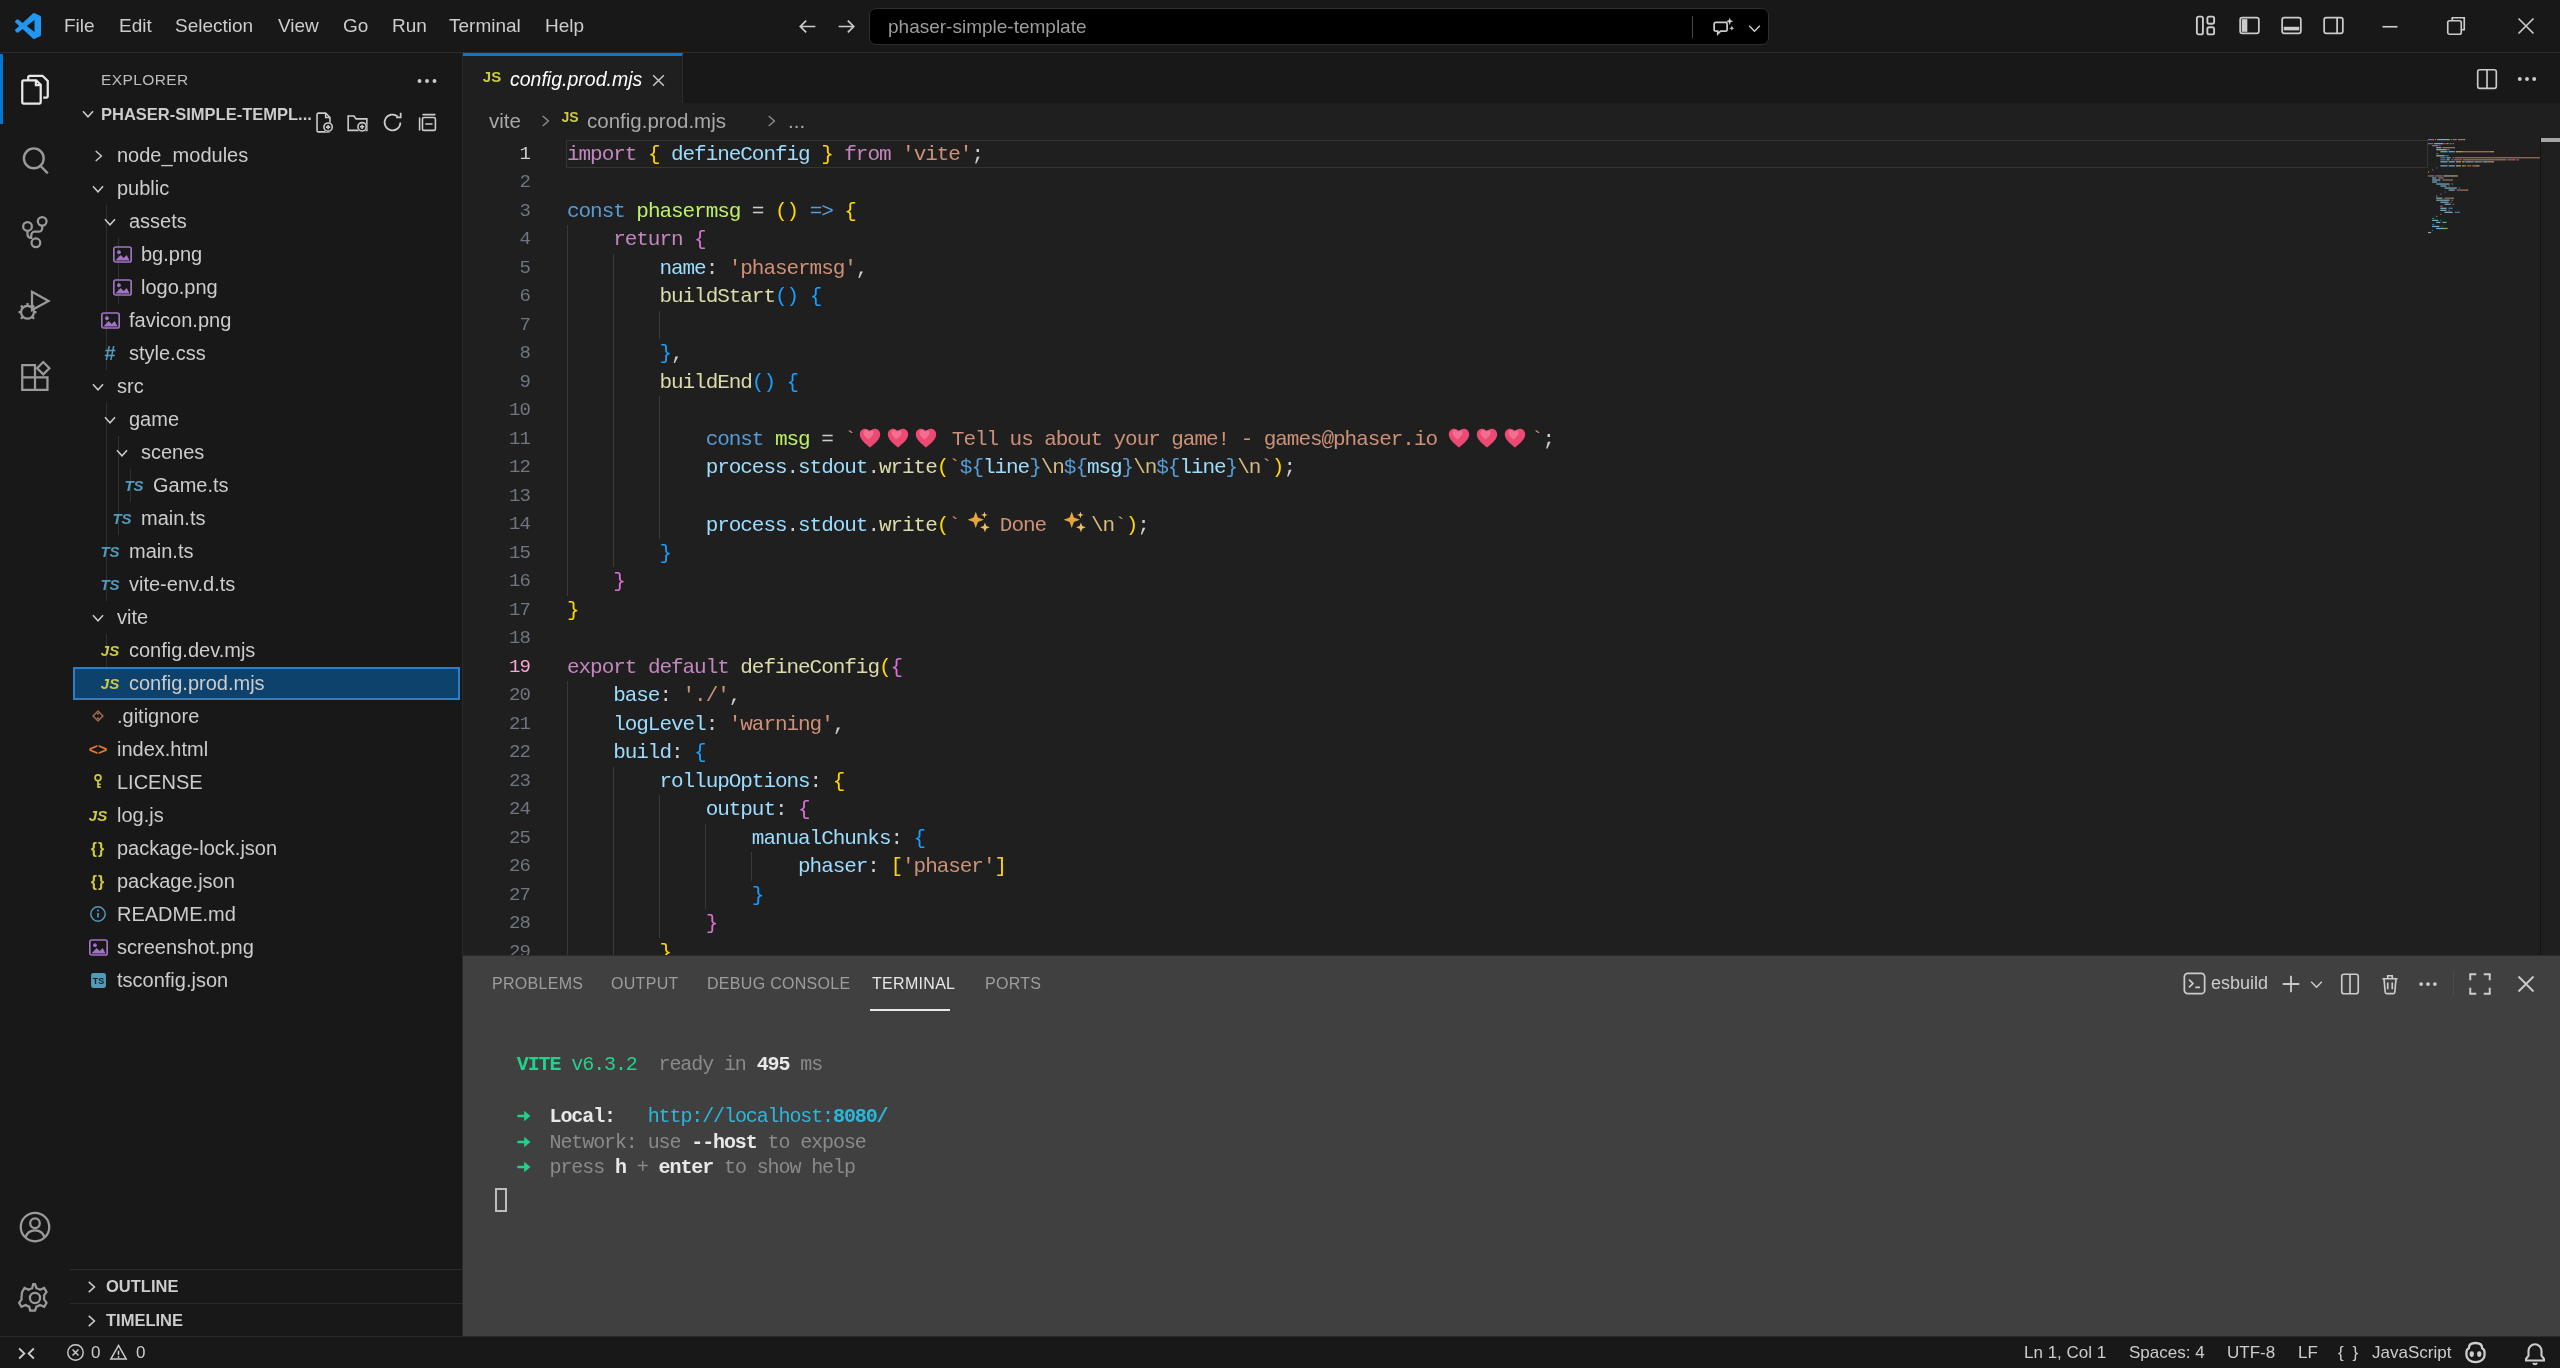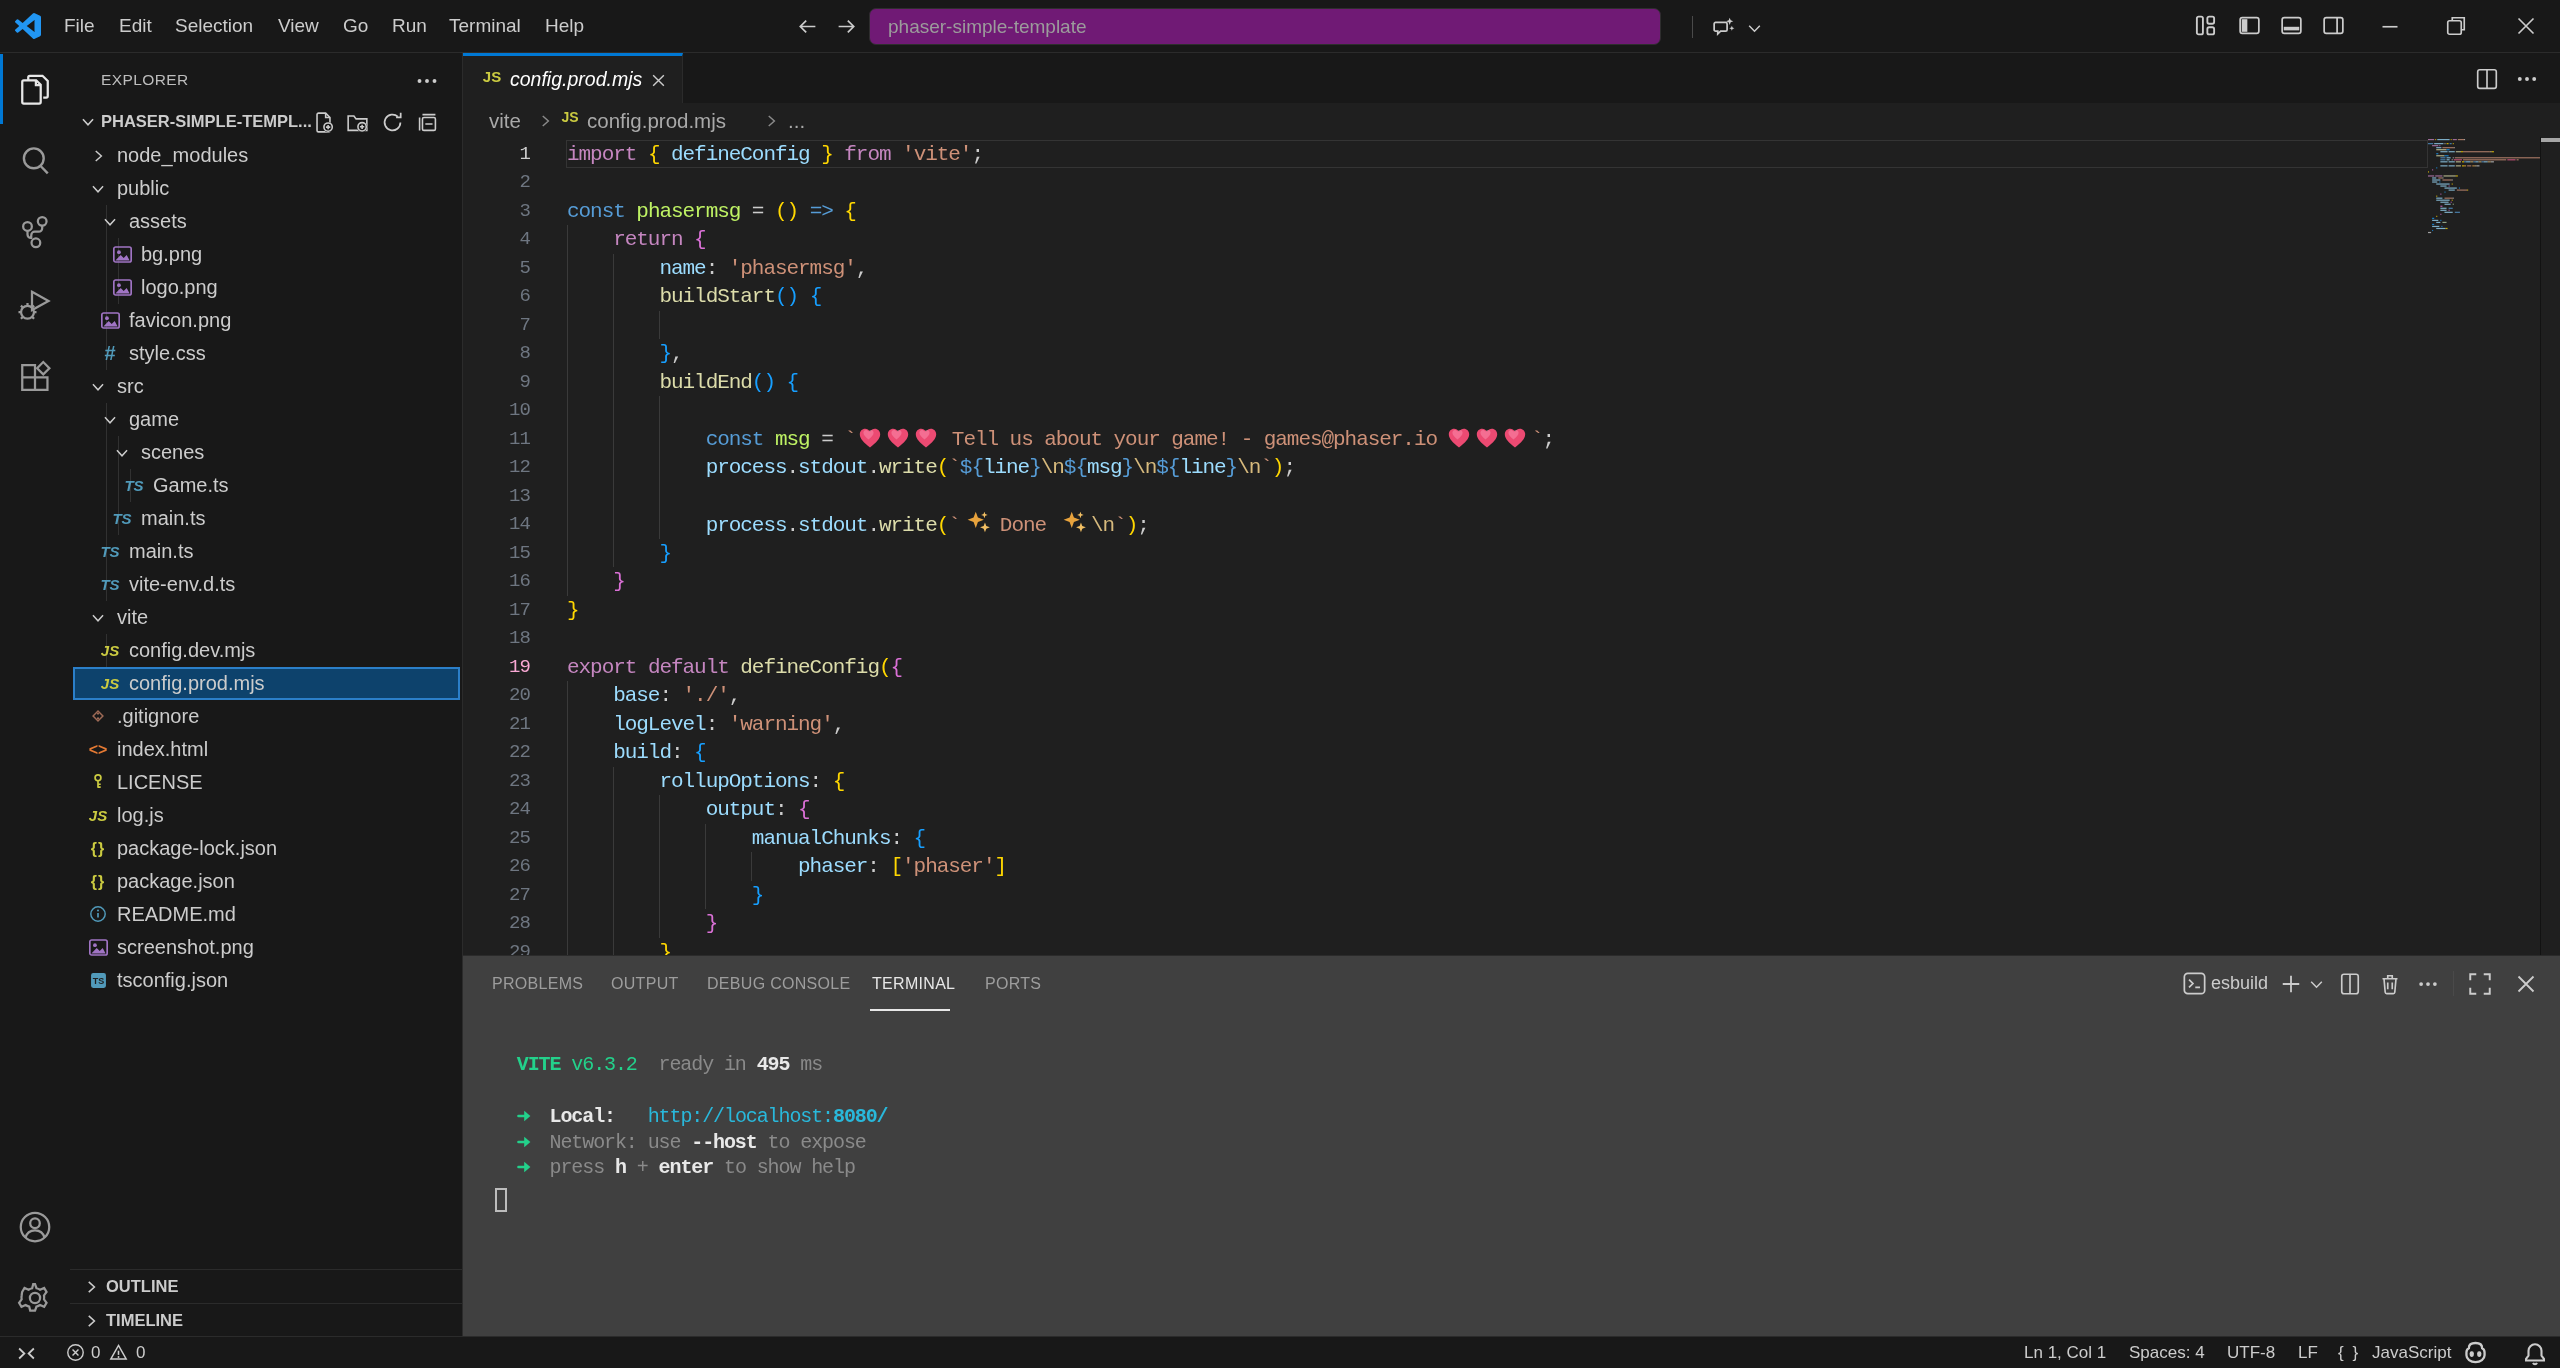--- a/index.html
+++ b/index.html
@@ -34,21 +34,21 @@
   <div class="menu" style="left:343px">Go</div>
   <div class="menu" style="left:392px">Run</div>
   <div class="menu" style="left:449px">Terminal</div>
   <div class="menu" style="left:545px">Help</div>
   <svg class="a" style="left:797px;top:16px" width="21" height="21" viewBox="0 0 16 16" fill="none" stroke="#cccccc" stroke-width="1.3">
         <path d="M14 8H2.5M7 3.5 2.5 8 7 12.5"></path>
       </svg>
   <svg class="a" style="left:836px;top:16px" width="21" height="21" viewBox="0 0 16 16" fill="none" stroke="#cccccc" stroke-width="1.3">
         <path d="M2 8h11.5M9 3.5 13.5 8 9 12.5"></path>
       </svg>
-  <div class="a" style="left:869px;top:8px;width:792px;height:37px;background:#701a75;border:1px solid #2e2e2e;border-radius:7px;color:#9c9c9c;font-size:19px;line-height:35px">
+  <div class="a" style="left:869px;top:8px;width:900px;height:37px;background:#000000;border:1px solid #2e2e2e;border-radius:7px;color:#9c9c9c;font-size:19px;line-height:35px">
     <span style="margin-left:18px">phaser-simple-template</span>
     <div class="a" style="left:822px;top:7px;width:1px;height:22px;background:#4a4a4a"></div>
     <svg class="a" style="left:842px;top:7px" width="23" height="23" viewBox="0 0 16 16" fill="none" stroke="#cccccc" stroke-width="1.2">
           <path d="M2.5 4.5h7a1 1 0 0 1 1 1v4a1 1 0 0 1-1 1H6l-2 2v-2H2.5a1 1 0 0 1-1-1v-4a1 1 0 0 1 1-1z"></path>
           <path fill="#cccccc" stroke="none" d="M12.3 1.2 13 3l1.8.7-1.8.7-.7 1.8-.7-1.8L9.8 3.7l1.8-.7zM13.8 6.7l.5 1.3 1.3.5-1.3.5-.5 1.3-.5-1.3-1.3-.5 1.3-.5z"></path>
         </svg>
     <svg class="a" style="left:876px;top:11px" width="17" height="17" viewBox="0 0 16 16" fill="none" stroke="#cccccc" stroke-width="1.4">
           <path d="M3 5.5 8 10.5 13 5.5"></path>
         </svg>
   </div>
@@ -117,21 +117,21 @@
         <path d="M12 2.8l1 2.7a6.8 6.8 0 0 1 2.4 1l2.7-1.2 1.6 2.7-1.7 2.3a6.9 6.9 0 0 1 0 2.6l1.7 2.3-1.6 2.7-2.7-1.2a6.8 6.8 0 0 1-2.4 1l-1 2.7h-3.2l-.7-2.7a6.8 6.8 0 0 1-2.4-1l-2.7 1.2-1.6-2.7 1.7-2.3a6.9 6.9 0 0 1 0-2.6L3.4 8l1.6-2.7 2.7 1.2a6.8 6.8 0 0 1 2.4-1l.7-2.7z"></path>
       </svg>
 </div>
 <div class="a" style="left:70px;top:53px;width:393px;height:1283px;background:#181818;border-right:1px solid #2b2b2b;overflow:hidden">
 <div class="a" style="left:31px;top:18px;font-size:15.5px;color:#bdbdbd;letter-spacing:0.4px">EXPLORER</div>
 <svg class="a" style="left:345px;top:16px" width="24" height="24" viewBox="0 0 16 16" fill="#cccccc">
         <circle cx="3" cy="8" r="1.3"></circle>
         <circle cx="8" cy="8" r="1.3"></circle>
         <circle cx="13" cy="8" r="1.3"></circle>
       </svg>
-<div class="a" style="left:0;top:52px;width:392px;height:33px;display:flex;align-items:center">
+<div class="a" style="left:0;top:52px;width:392px;height:33px;display:flex;">
 <svg style="margin-left:9px" width="18" height="18" viewBox="0 0 16 16" fill="none" stroke="#cccccc" stroke-width="1.4">
           <path d="M3.5 5.5 8 10.5l4.5-5"></path>
         </svg>
 <span style="font-weight:bold;font-size:16.5px;color:#cccccc;margin-left:4px">PHASER-SIMPLE-TEMPL...</span>
       </div>
 <svg class="a" style="left:242px;top:58px" width="23" height="23" viewBox="0 0 16 16" fill="none" stroke="#cccccc" stroke-width="1.1">
         <path d="M9.5 1.5h-5a1 1 0 0 0-1 1v11a1 1 0 0 0 1 1h7a1 1 0 0 0 1-1V4.5z"></path>
         <path d="M9.5 1.5v3h3"></path>
         <circle cx="11.2" cy="11.2" r="3.6" fill="#181818" stroke="none"></circle>
         <circle cx="11.2" cy="11.2" r="2.9"></circle>

